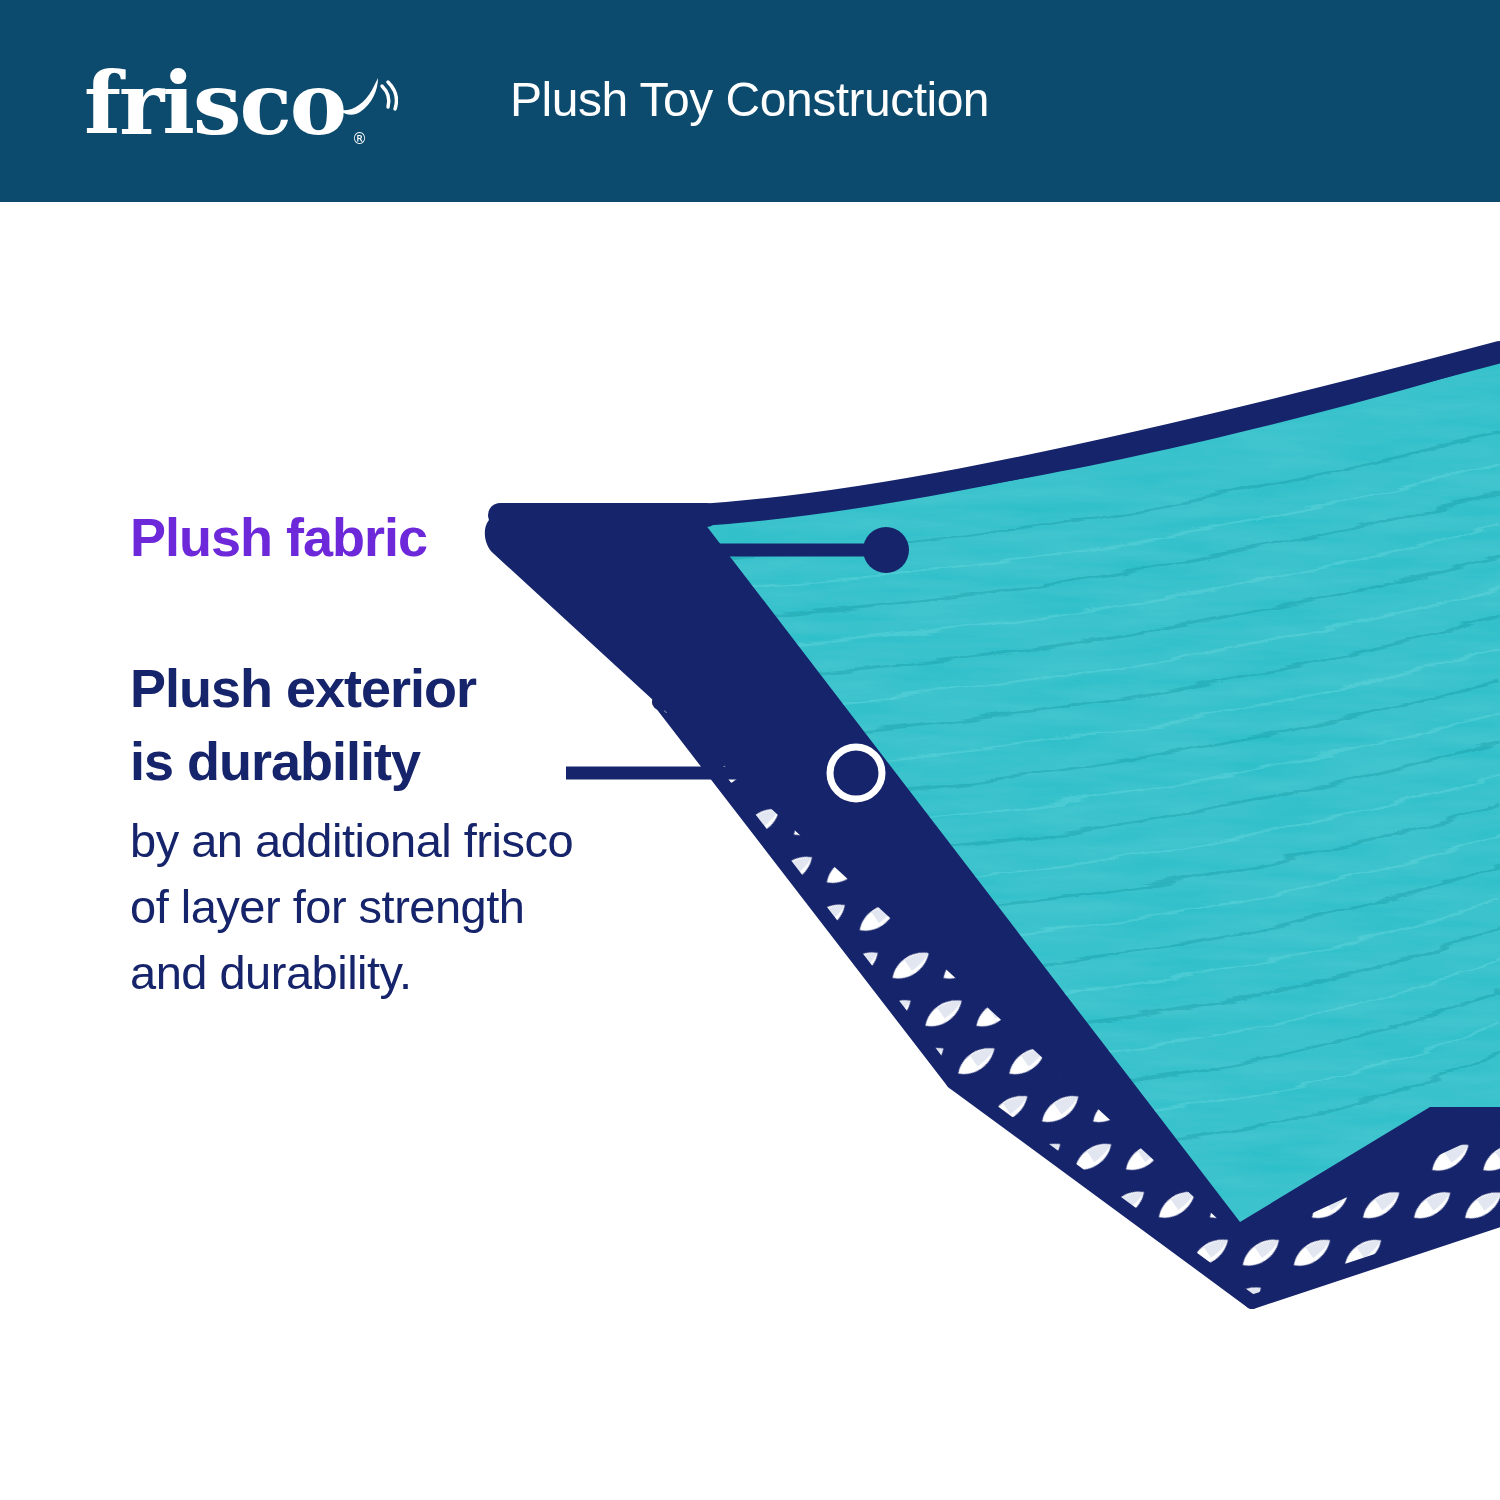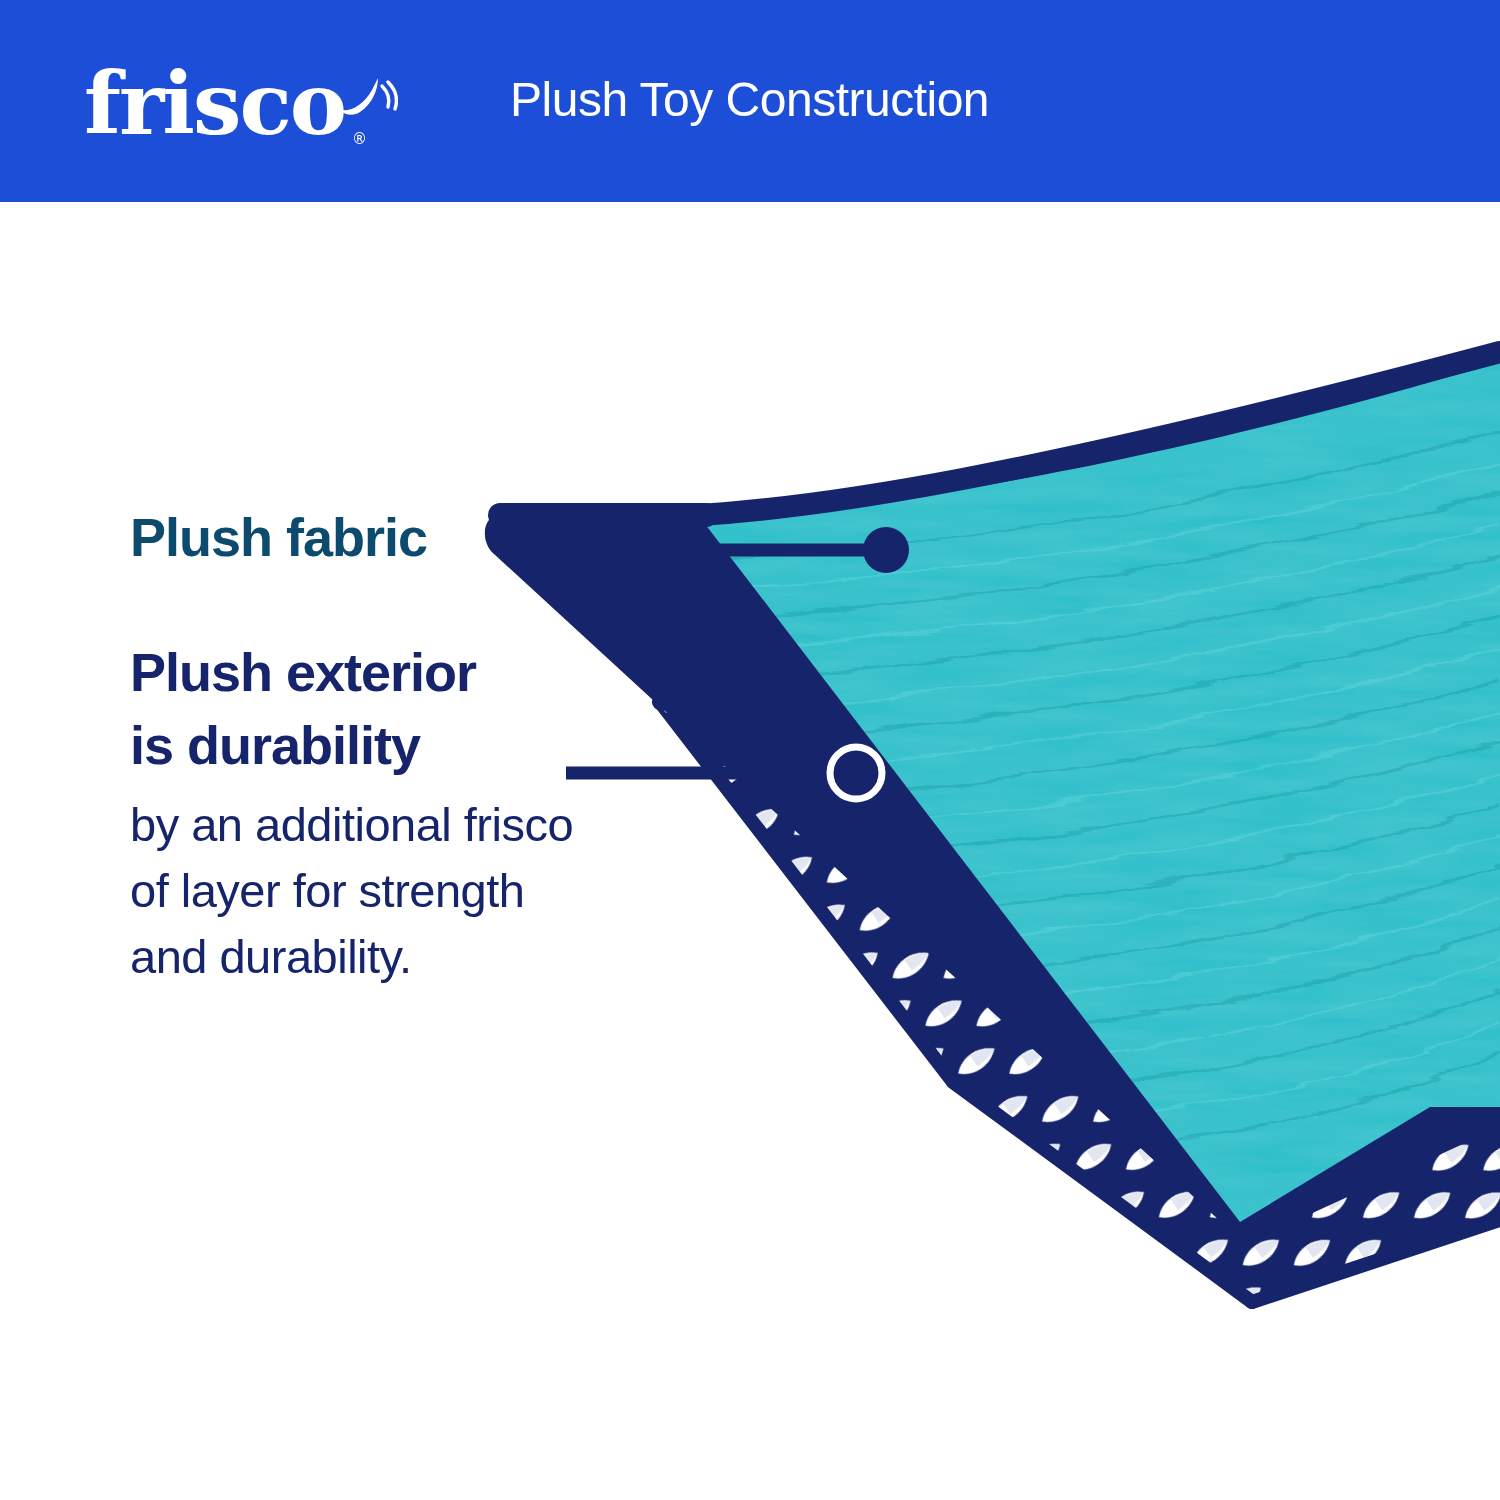--- a/index.html
+++ b/index.html
@@ -18,21 +18,21 @@
     background: #ffffff;
     overflow: hidden;
   }
 
   
   #header-bar {
     position: absolute;
     left: 0; top: 0;
     width: 1500px;
     height: 202px;
-    background: #1d4ed8;
+    background: #0c4a6e;
   }
   #brand-logo {
     position: absolute;
     left: 84px;
     top: 56px;
     width: 310px;
     height: 100px;
   }
   #brand-wordmark {
     position: absolute;
@@ -92,27 +92,27 @@
     left: 130px;
     top: 505px;
     width: 430px;
   }
   #callout-plush-fabric .callout-heading {
     font-family: "Liberation Sans", sans-serif;
     font-weight: 700;
     font-size: 54px;
     line-height: 64px;
     letter-spacing: -1px;
-    color: #0c4a6e;
+    color: #6d28d9;
     margin: 0;
     white-space: nowrap;
   }
   #callout-reinforced {
     left: 130px;
-    top: 636px;
+    top: 652px;
     width: 590px;
   }
   #callout-reinforced .callout-heading {
     font-family: "Liberation Sans", sans-serif;
     font-weight: 700;
     font-size: 54px;
     line-height: 73px;
     letter-spacing: -1px;
     color: #16246b;
     margin: 0;

